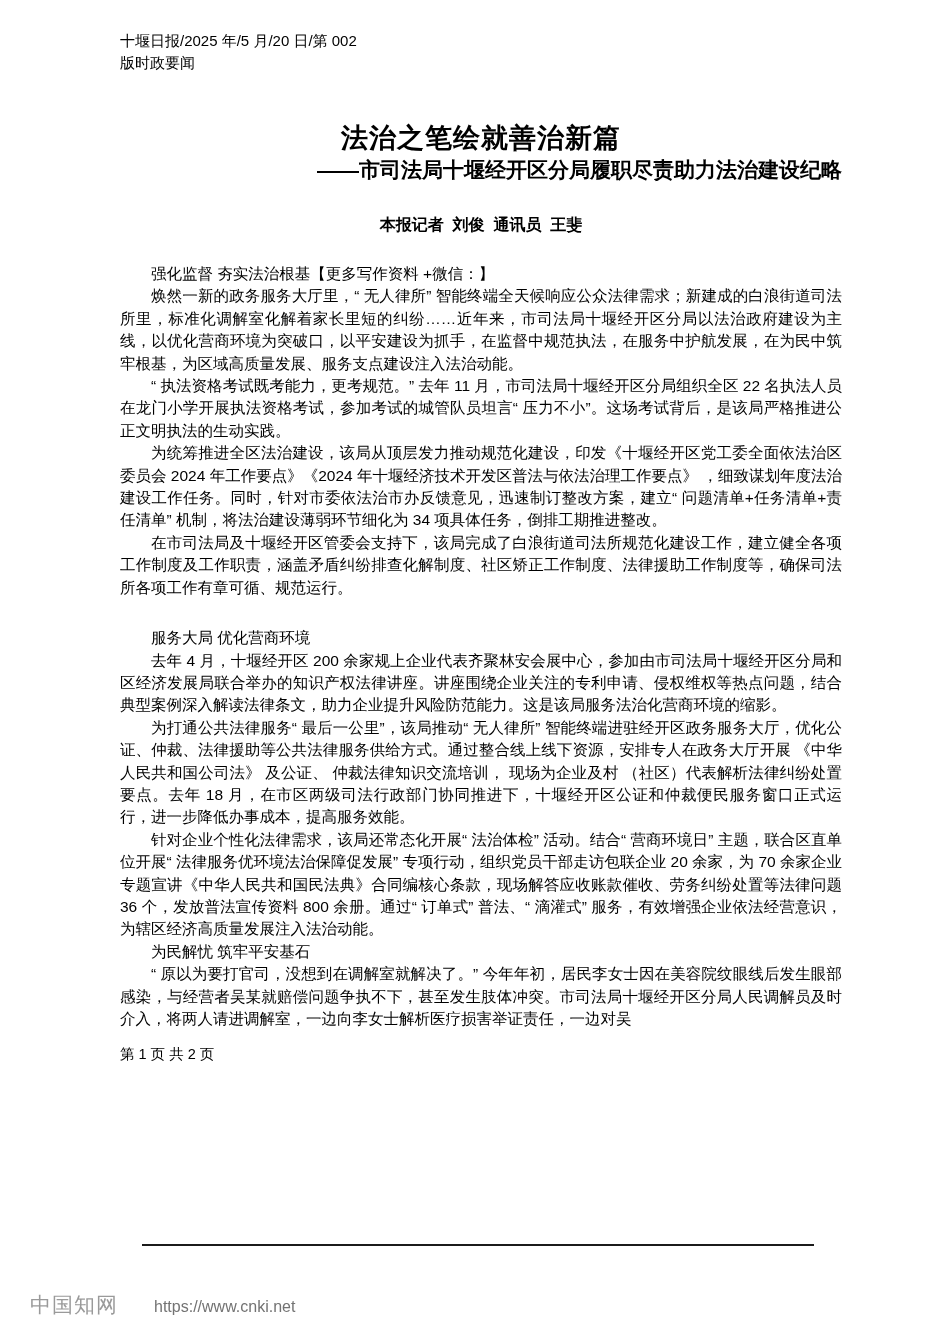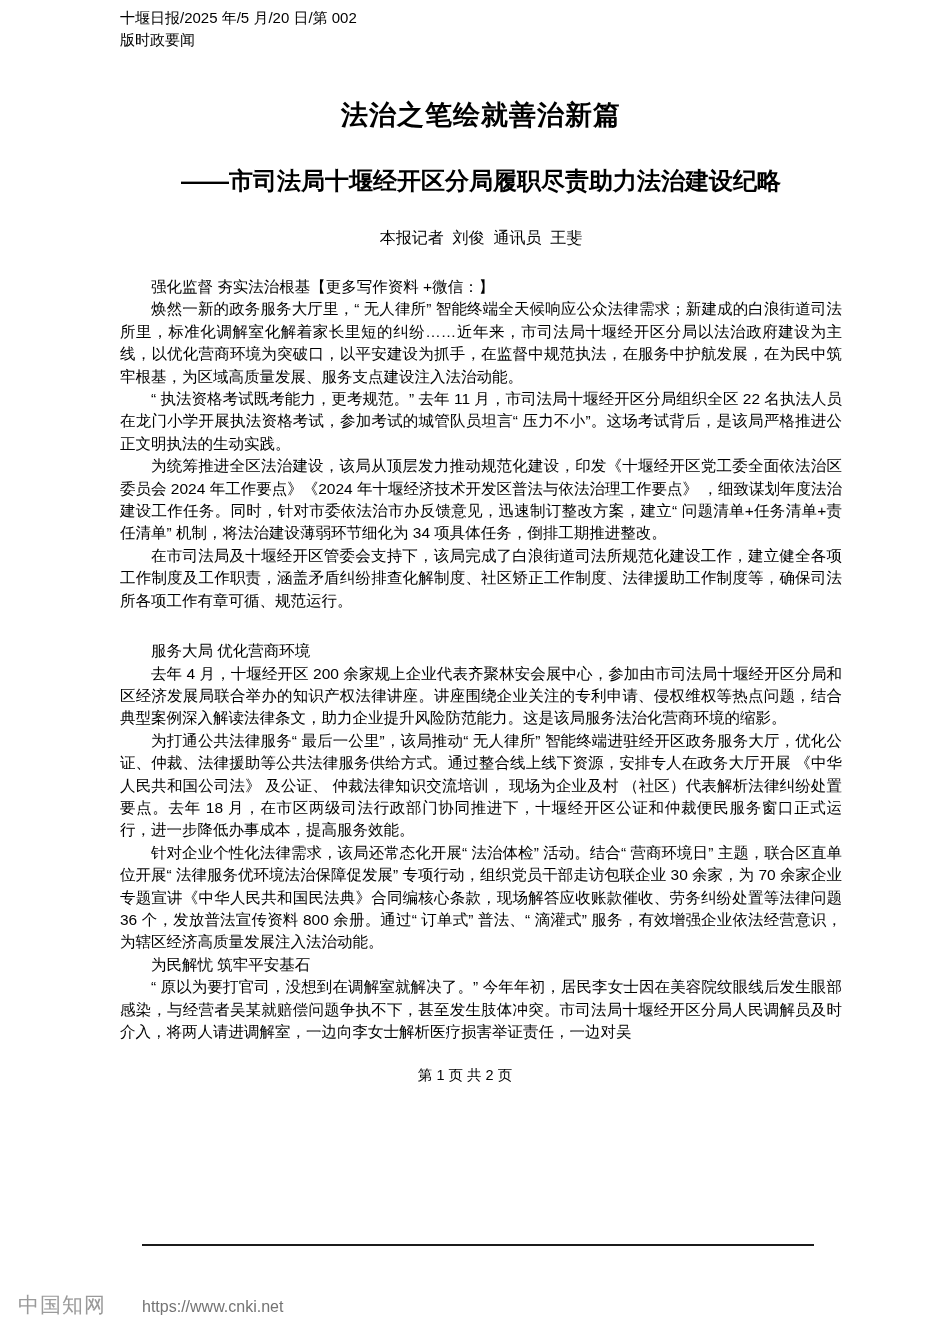--- a/index.html
+++ b/index.html
@@ -16,80 +16,79 @@
     background: #ffffff;
     overflow: hidden;
   }
   .content {
     position: absolute;
     left: 120px;
     top: 0;
     width: 722px;
   }
   .source-header {
-    padding-top: 7px;
+    padding-top: 30px;
     font-size: 15px;
     line-height: 22px;
     color: #000000;
   }
   .article-title {
     margin-top: 46px;
     text-align: center;
     font-size: 27px;
     font-weight: 700;
     letter-spacing: 1px;
     color: #000000;
   }
   .article-subtitle {
-    margin-top: 32px;
-    text-align: center;
-    font-size: 24px;
+    text-align: right;
+    font-size: 21px;
     font-weight: 700;
     color: #000000;
   }
   .article-byline {
     margin-top: 31px;
     text-align: center;
     font-size: 16px;
-    font-weight: 400;
+    font-weight: 700;
     color: #000000;
     white-space: pre;
   }
   .body-text {
     margin-top: 27px;
     font-size: 15.5px;
     line-height: 22.4px;
     text-align: justify;
     color: #000000;
   }
   .body-text p {
     text-indent: 2em;
     margin: 0;
   }
   .body-text p.gap-above {
     margin-top: 28px;
   }
   .pagination {
-    margin-top: 23px;
-    text-align: center;
+    margin-top: 15px;
+    text-align: left;
     padding-right: 32px;
     font-size: 14.5px;
     color: #000000;
   }
   .footer-divider {
     position: absolute;
     left: 142px;
     top: 1244px;
     width: 672px;
     height: 2px;
     background: #1b1b1b;
   }
   .cnki-footer {
     position: absolute;
-    left: 18px;
+    left: 30px;
     top: 1291px;
     display: flex;
     align-items: baseline;
     gap: 30px;
   }
   .cnki-brand {
     font-size: 21px;
     color: #9a9a9a;
     letter-spacing: 1px;
   }
@@ -119,21 +118,21 @@
 
     <div class="body-text">
       <p>强化监督 夯实法治根基【更多写作资料 +微信：】</p>
       <p>焕然一新的政务服务大厅里，“ 无人律所” 智能终端全天候响应公众法律需求；新建成的白浪街道司法所里，标准化调解室化解着家长里短的纠纷……近年来，市司法局十堰经开区分局以法治政府建设为主线，以优化营商环境为突破口，以平安建设为抓手，在监督中规范执法，在服务中护航发展，在为民中筑牢根基，为区域高质量发展、服务支点建设注入法治动能。</p>
       <p>“ 执法资格考试既考能力，更考规范。” 去年 11 月，市司法局十堰经开区分局组织全区 22 名执法人员在龙门小学开展执法资格考试，参加考试的城管队员坦言“ 压力不小”。这场考试背后，是该局严格推进公正文明执法的生动实践。</p>
       <p>为统筹推进全区法治建设，该局从顶层发力推动规范化建设，印发《十堰经开区党工委全面依法治区委员会 2024 年工作要点》《2024 年十堰经济技术开发区普法与依法治理工作要点》 ，细致谋划年度法治建设工作任务。同时，针对市委依法治市办反馈意见，迅速制订整改方案，建立“ 问题清单+任务清单+责任清单” 机制，将法治建设薄弱环节细化为 34 项具体任务，倒排工期推进整改。</p>
       <p>在市司法局及十堰经开区管委会支持下，该局完成了白浪街道司法所规范化建设工作，建立健全各项工作制度及工作职责，涵盖矛盾纠纷排查化解制度、社区矫正工作制度、法律援助工作制度等，确保司法所各项工作有章可循、规范运行。</p>
       <p class="gap-above">服务大局 优化营商环境</p>
       <p>去年 4 月，十堰经开区 200 余家规上企业代表齐聚林安会展中心，参加由市司法局十堰经开区分局和区经济发展局联合举办的知识产权法律讲座。讲座围绕企业关注的专利申请、侵权维权等热点问题，结合典型案例深入解读法律条文，助力企业提升风险防范能力。这是该局服务法治化营商环境的缩影。</p>
       <p>为打通公共法律服务“ 最后一公里”，该局推动“ 无人律所” 智能终端进驻经开区政务服务大厅，优化公证、仲裁、法律援助等公共法律服务供给方式。通过整合线上线下资源，安排专人在政务大厅开展 《中华人民共和国公司法》 及公证、 仲裁法律知识交流培训， 现场为企业及村 （社区）代表解析法律纠纷处置要点。去年 18 月，在市区两级司法行政部门协同推进下，十堰经开区公证和仲裁便民服务窗口正式运行，进一步降低办事成本，提高服务效能。</p>
-      <p>针对企业个性化法律需求，该局还常态化开展“ 法治体检” 活动。结合“ 营商环境日” 主题，联合区直单位开展“ 法律服务优环境法治保障促发展” 专项行动，组织党员干部走访包联企业 30 余家，为 70 余家企业专题宣讲《中华人民共和国民法典》合同编核心条款，现场解答应收账款催收、劳务纠纷处置等法律问题 36 个，发放普法宣传资料 800 余册。通过“ 订单式” 普法、“ 滴灌式” 服务，有效增强企业依法经营意识，为辖区经济高质量发展注入法治动能。</p>
+      <p>针对企业个性化法律需求，该局还常态化开展“ 法治体检” 活动。结合“ 营商环境日” 主题，联合区直单位开展“ 法律服务优环境法治保障促发展” 专项行动，组织党员干部走访包联企业 20 余家，为 70 余家企业专题宣讲《中华人民共和国民法典》合同编核心条款，现场解答应收账款催收、劳务纠纷处置等法律问题 36 个，发放普法宣传资料 800 余册。通过“ 订单式” 普法、“ 滴灌式” 服务，有效增强企业依法经营意识，为辖区经济高质量发展注入法治动能。</p>
       <p>为民解忧 筑牢平安基石</p>
       <p>“ 原以为要打官司，没想到在调解室就解决了。” 今年年初，居民李女士因在美容院纹眼线后发生眼部感染，与经营者吴某就赔偿问题争执不下，甚至发生肢体冲突。市司法局十堰经开区分局人民调解员及时介入，将两人请进调解室，一边向李女士解析医疗损害举证责任，一边对吴</p>
     </div>
 
     <div class="pagination">第 1 页 共 2 页</div>
   </div>
 
   <div class="footer-divider"></div>
 
   <div class="cnki-footer">

